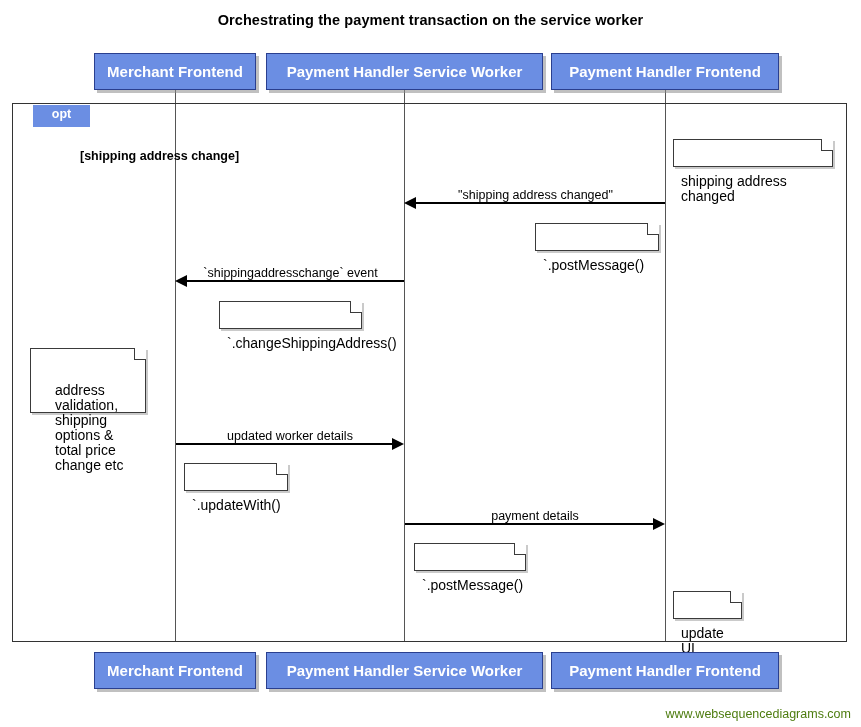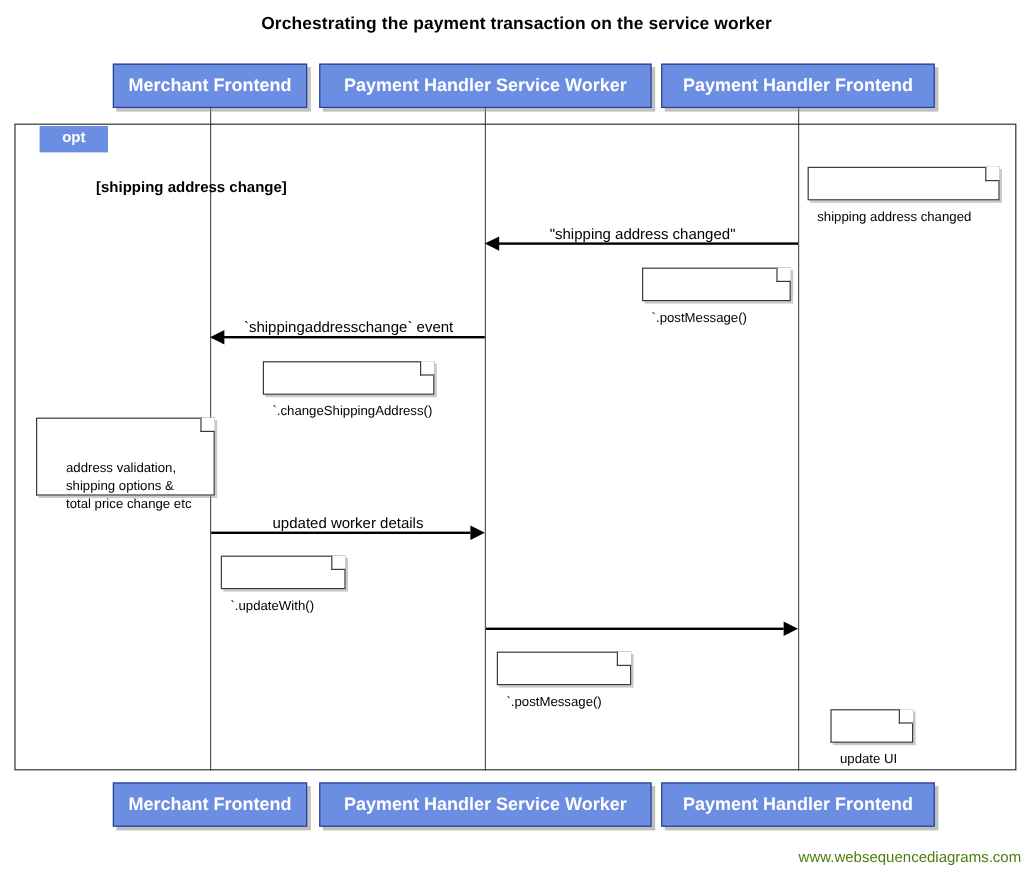--- a/index.html
+++ b/index.html
@@ -94,21 +94,21 @@
     font-size: 12.5px;
     white-space: nowrap;
     text-align: center;
     color: #000000;
   }
   .note {
     position: absolute;
     background: #ffffff;
     border: 1px solid #3a3a3a;
     box-sizing: border-box;
-    font-size: 11px;
+    font-size: 14px;
     line-height: 15px;
     padding: 4px 7px 4px 7px;
     box-shadow: 2px 2px 0 rgba(150,150,150,0.5);
     white-space: pre-line;
   }
   .note .fold {
     position: absolute;
     top: -1px;
     right: -1px;
     width: 11px;
@@ -157,54 +157,55 @@
   <div class="msg-line" style="left:177px; top:280px; width:227px;"></div>
   <div class="arrow-head arrow-left" style="left:175px; top:275px;"></div>
   <div class="msg-label" style="left:177px; top:266px; width:227px;">`shippingaddresschange` event</div>
 
   <div class="msg-line" style="left:176px; top:443px; width:216px;"></div>
   <div class="arrow-head arrow-right" style="left:392px; top:438px;"></div>
   <div class="msg-label" style="left:176px; top:429px; width:228px;">updated worker details</div>
 
   <div class="msg-line" style="left:405px; top:523px; width:248px;"></div>
   <div class="arrow-head arrow-right" style="left:653px; top:518px;"></div>
+  <div class="msg-label" style="left:405px; top:509px; width:260px;">payment details</div>
 
   <div class="note" style="left:673px; top:139px; width:160px; height:28px;">
     <span class="fold"></span>
     <span>shipping address changed</span>
   </div>
 
   <div class="note" style="left:535px; top:223px; width:124px; height:28px;">
     <span class="fold"></span>
     <span>`.postMessage()</span>
   </div>
 
   <div class="note" style="left:219px; top:301px; width:143px; height:28px;">
     <span class="fold"></span>
     <span>`.changeShippingAddress()</span>
   </div>
 
-  <div class="note" style="left:30px; top:348px; width:149px; height:65px;padding-left:24px;">
+  <div class="note" style="left:30px; top:348px; width:116px; height:65px;padding-left:24px;">
     <span class="fold"></span>
     <span>address validation,
 shipping options &amp;
 total price change etc</span>
   </div>
 
   <div class="note" style="left:184px; top:463px; width:104px; height:28px;">
     <span class="fold"></span>
     <span>`.updateWith()</span>
   </div>
 
   <div class="note" style="left:414px; top:543px; width:112px; height:28px;">
     <span class="fold"></span>
     <span>`.postMessage()</span>
   </div>
 
-  <div class="note" style="left:673px; top:591px; width:69px; height:28px;margin-left:19px;">
+  <div class="note" style="left:673px; top:591px; width:69px; height:28px;">
     <span class="fold"></span>
     <span>update UI</span>
   </div>
 
   <div class="actor-box" style="left:94px; top:652px; width:162px; height:37px;">
     <span>Merchant Frontend</span>
   </div>
   <div class="actor-box" style="left:266px; top:652px; width:277px; height:37px;">
     <span>Payment Handler Service Worker</span>
   </div>

